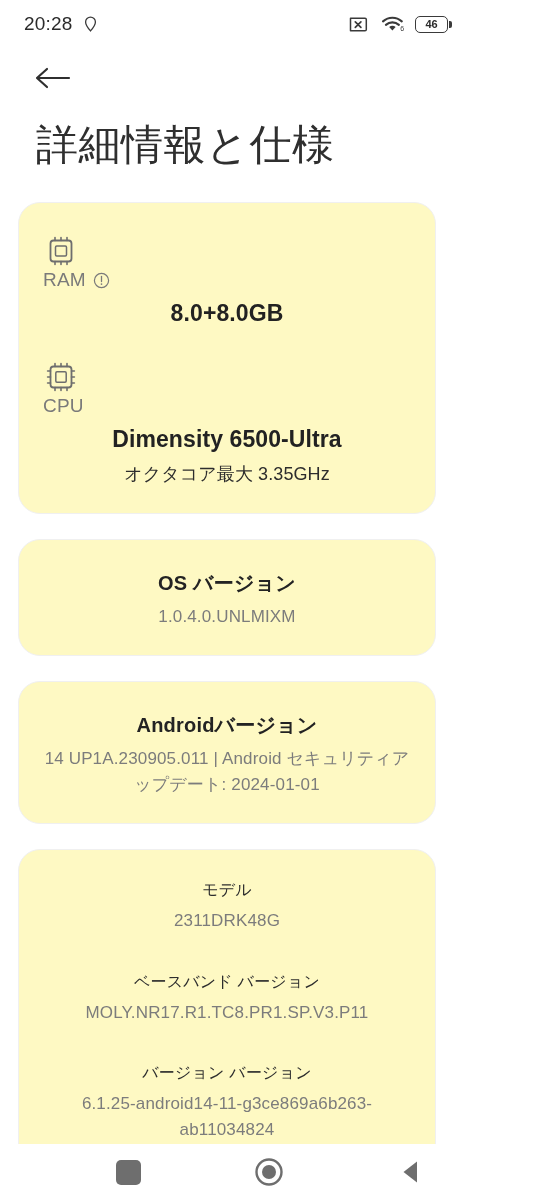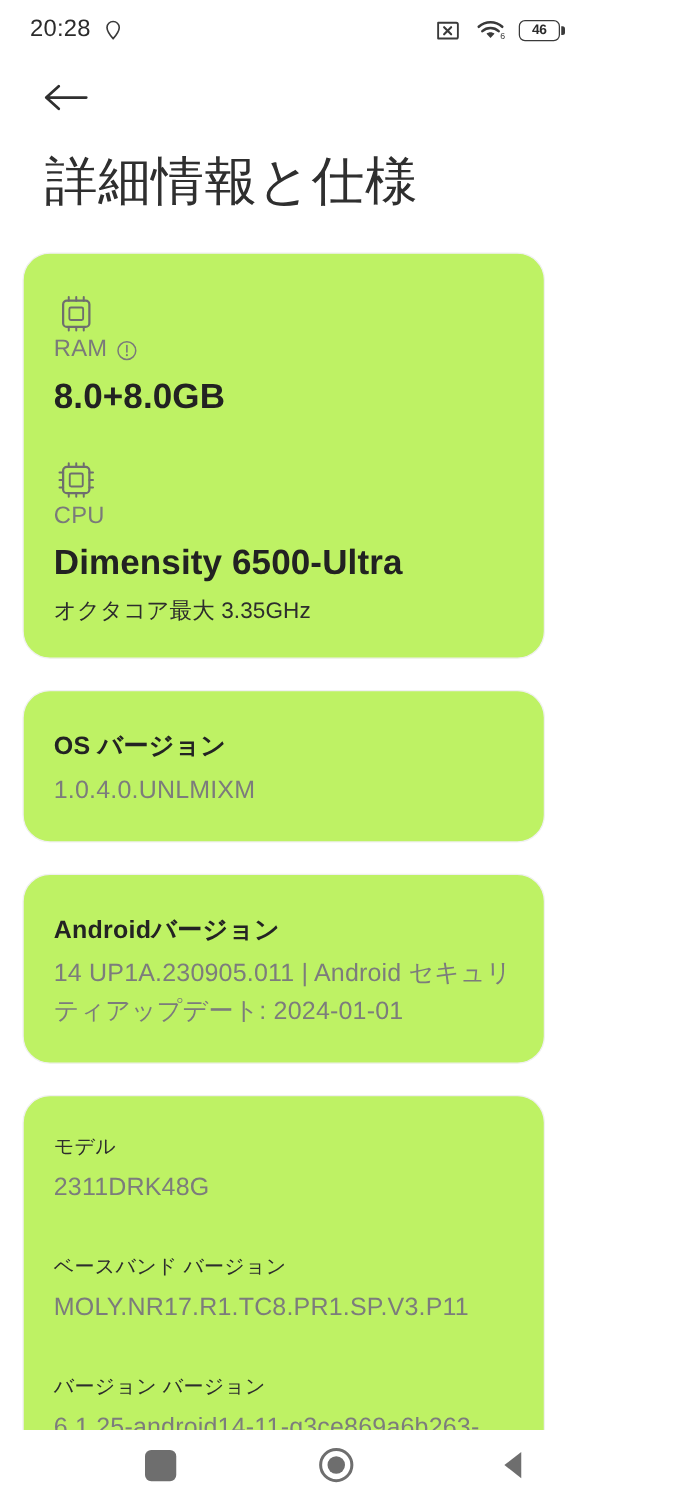--- a/index.html
+++ b/index.html
@@ -41,47 +41,48 @@
   .back-row { padding:16px 0 0 34px; }
   .icon-back { width:42px; height:28px; display:block; cursor:pointer; }
   .page-title {
     padding:28px 4px 0 36px; font-size:42px; color:#2f2f2f;
     font-weight:400; letter-spacing:.5px; line-height:1.2;
   }
 
   
   .scroll { margin-top:32px; }
   .card {
-    margin:0 34px 25px 18px; background:#bef264;
+    margin:0 34px 25px 18px; background:#fef9c3;
     border:1px solid #f0f0f0; border-radius:22px;
     padding:30px 24px 26px 24px;
+    text-align:center;
   }
   .card.last { margin-bottom:0; padding-bottom:40px; }
 
   .spec-icon { margin-bottom:10px; }
   .spec-icon svg { display:block; width:36px; height:36px; }
 
   .lbl-row { display:flex; align-items:center; gap:7px; }
   .lbl {
     font-size:19px; color:#7a7a7a; font-weight:400; letter-spacing:.2px;
   }
   .icon-info { width:17px; height:17px; display:block; cursor:pointer; }
   .val-strong {
-    font-size:28px; color:#222; font-weight:700;
+    font-size:23px; color:#222; font-weight:700;
     margin-top:7px; letter-spacing:.1px; line-height:1.35;
   }
   .val-strong.jp { font-weight:400; font-size:18px; color:#2d2d2d; }
   .block-gap { height:30px; }
 
   .item-title {
     font-size:20px; color:#232323; font-weight:700; letter-spacing:.2px;
   }
   .item-title.light { font-weight:400; font-size:16px; color:#2d2d2d; }
   .item-sub {
-    font-size:20px; color:#7c7c7c; margin-top:7px;
+    font-size:17px; color:#7c7c7c; margin-top:7px;
     line-height:1.5; letter-spacing:.15px;
   }
   .item + .item { margin-top:38px; }
 
   
   .navbar {
     position:absolute; left:0; bottom:0; width:540px; height:56px;
     display:flex; align-items:center; justify-content:space-around;
     padding:0 60px; background:#fff;
   }

